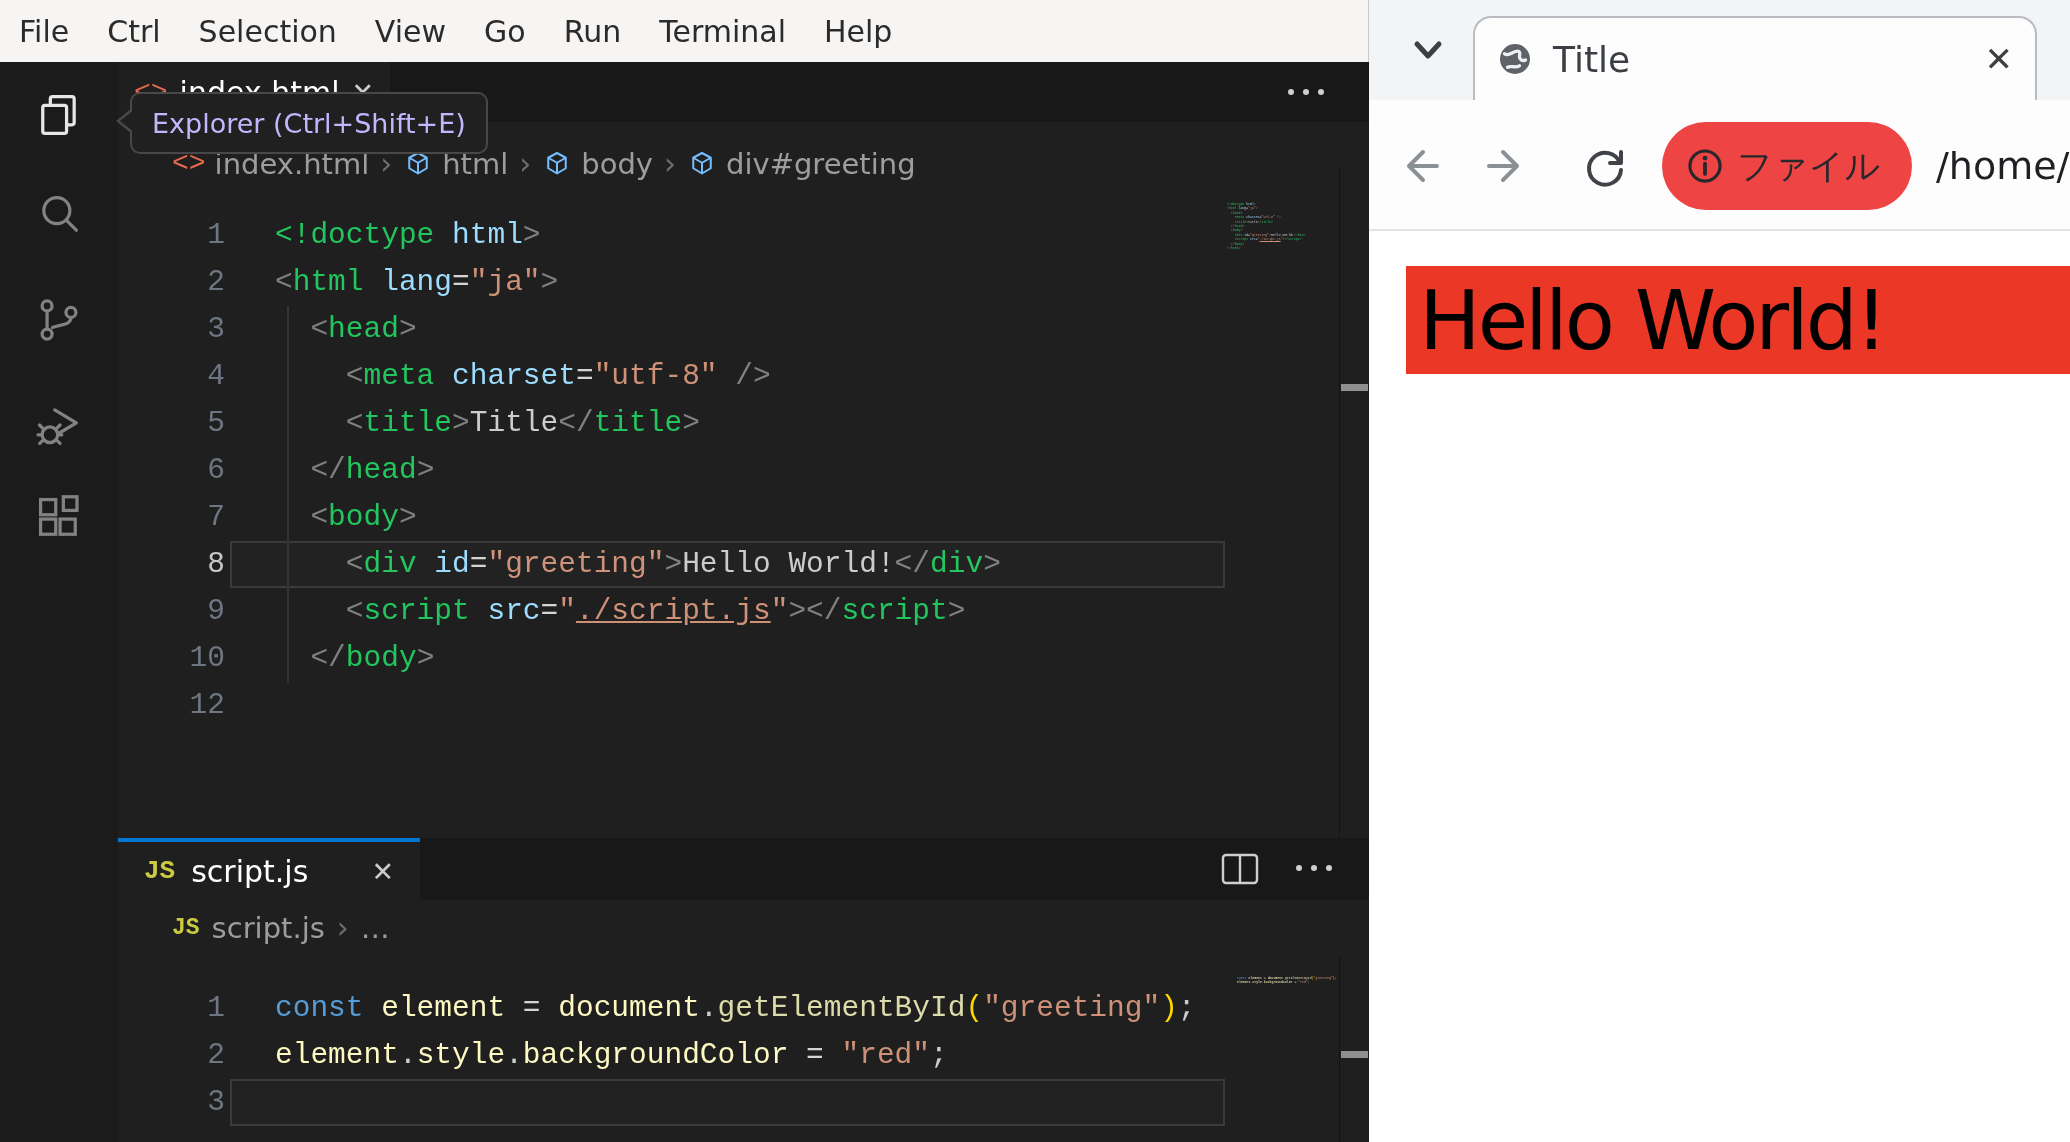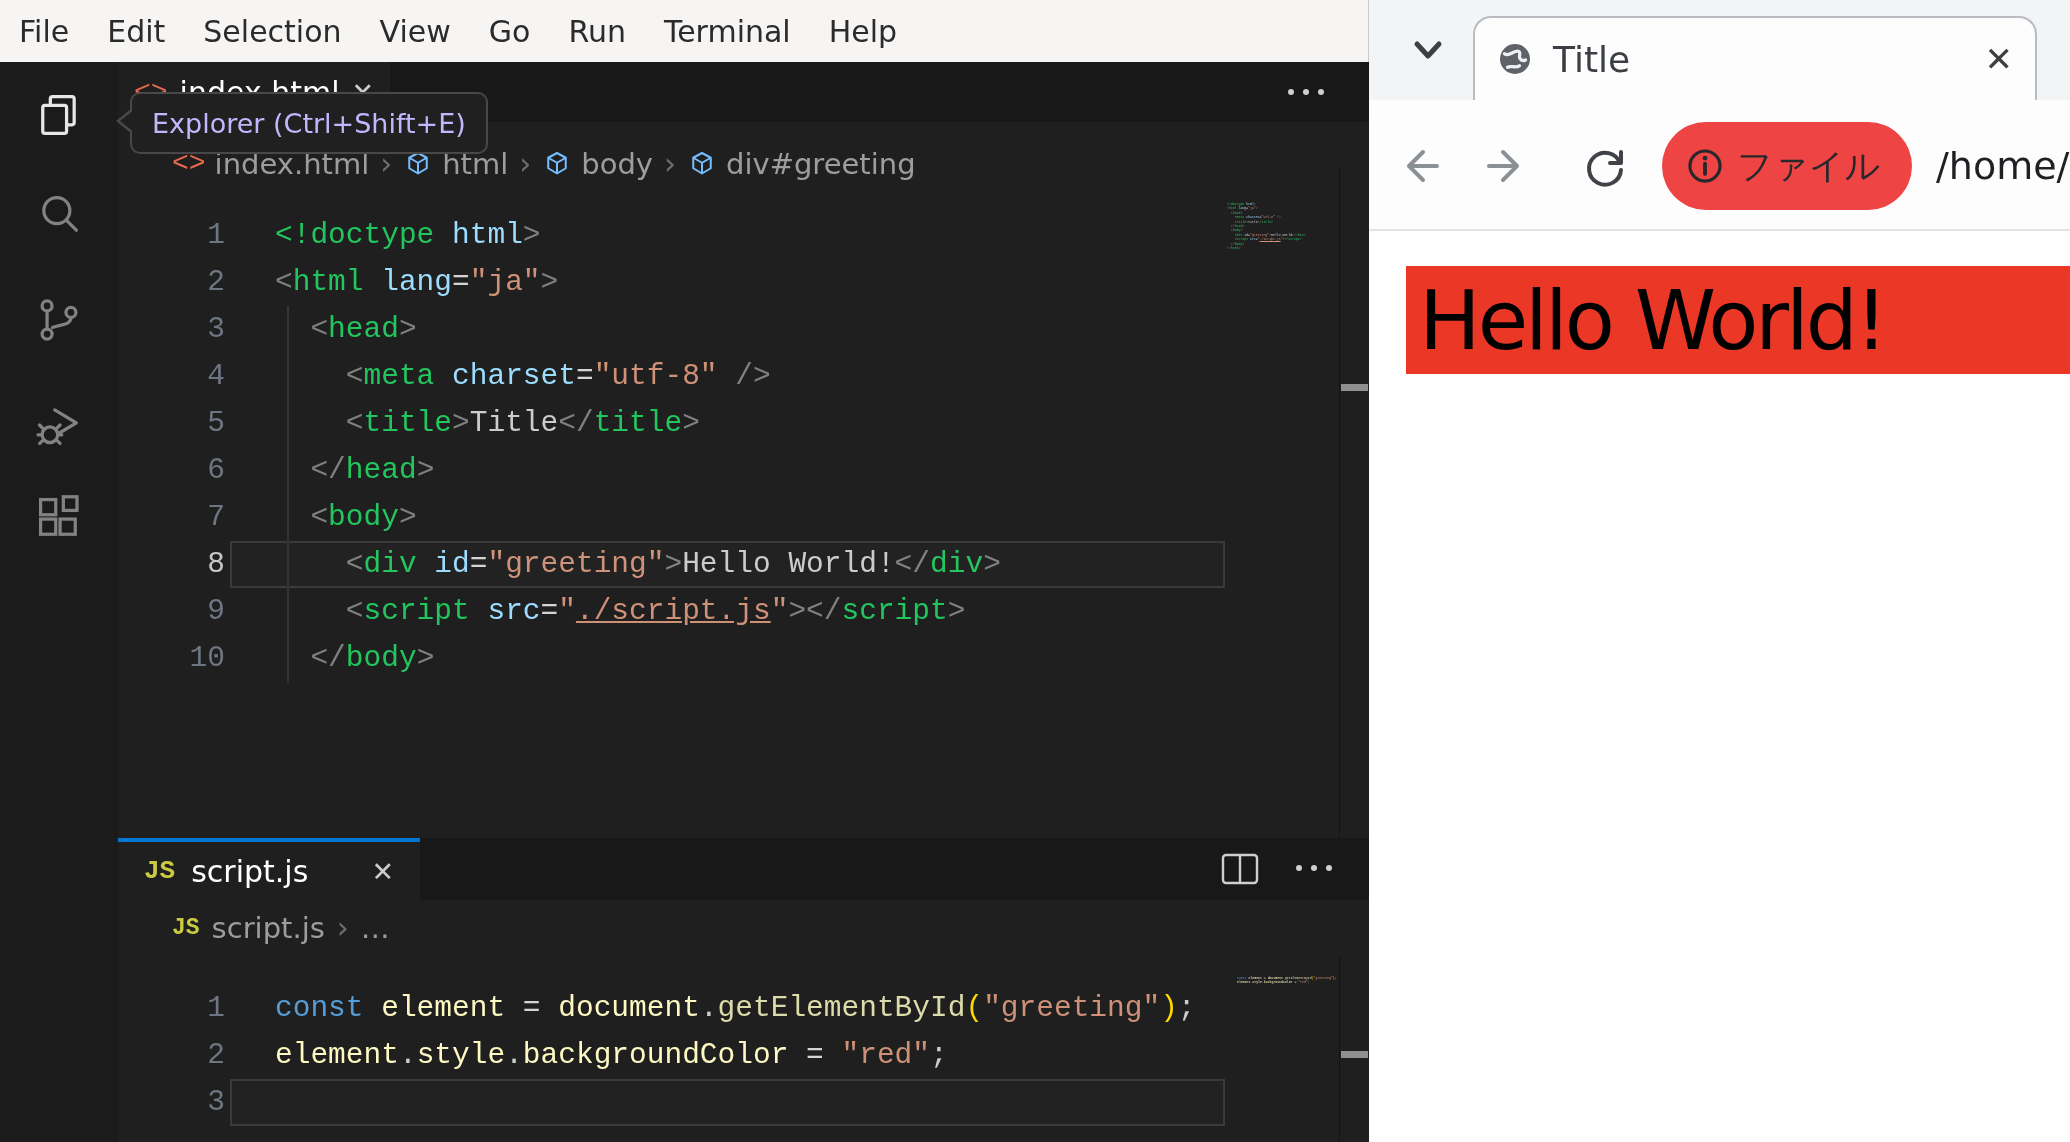--- a/index.html
+++ b/index.html
@@ -101,21 +101,21 @@
 </style>
 </head>
 <body>
 
 <div id="root">
 
   <div id="vscode">
 
     <div class="menubar" id="menubar">
         <div class="menu-item">File</div>
-        <div class="menu-item">Edit</div>
+        <div class="menu-item">Ctrl</div>
         <div class="menu-item">Selection</div>
         <div class="menu-item">View</div>
         <div class="menu-item">Go</div>
         <div class="menu-item">Run</div>
         <div class="menu-item">Terminal</div>
         <div class="menu-item">Help</div>
       </div>
 
     <div class="activitybar">
       <svg class="act-icon" style="top:27px" viewBox="0 0 24 24">
@@ -246,20 +246,24 @@
           <span class="codetext"><span class="tk-x">    </span><span class="tk-p">&lt;</span><span class="tk-t">div</span><span class="tk-x"> </span><span class="tk-a">id</span><span class="tk-o">=</span><span class="tk-s">"greeting"</span><span class="tk-p">&gt;</span><span class="tk-x">Hello World!</span><span class="tk-p">&lt;/</span><span class="tk-t">div</span><span class="tk-p">&gt;</span></span>
         </div>
         <div class="code-row">
           <span class="gutter">9</span>
           <span class="codetext"><span class="tk-x">    </span><span class="tk-p">&lt;</span><span class="tk-t">script</span><span class="tk-x"> </span><span class="tk-a">src</span><span class="tk-o">=</span><span class="tk-s">"</span><span class="tk-u">./script.js</span><span class="tk-s">"</span><span class="tk-p">&gt;&lt;/</span><span class="tk-t">script</span><span class="tk-p">&gt;</span></span>
         </div>
         <div class="code-row">
           <span class="gutter">10</span>
           <span class="codetext"><span class="tk-x">  </span><span class="tk-p">&lt;/</span><span class="tk-t">body</span><span class="tk-p">&gt;</span></span>
         </div>
+        <div class="code-row">
+          <span class="gutter">12</span>
+          <span class="codetext"></span>
+        </div>
       </div>
     <div class="guide-top"></div>
     <div class="mini mini-top" id="mini-top">
         <div><span class="tk-t">&lt;!doctype</span><span class="tk-x"> </span><span class="tk-a">html</span><span class="tk-p">&gt;</span></div>
         <div><span class="tk-p">&lt;</span><span class="tk-t">html</span><span class="tk-x"> </span><span class="tk-a">lang</span><span class="tk-o">=</span><span class="tk-s">"ja"</span><span class="tk-p">&gt;</span></div>
         <div><span class="tk-x">  </span><span class="tk-p">&lt;</span><span class="tk-t">head</span><span class="tk-p">&gt;</span></div>
         <div><span class="tk-x">    </span><span class="tk-p">&lt;</span><span class="tk-t">meta</span><span class="tk-x"> </span><span class="tk-a">charset</span><span class="tk-o">=</span><span class="tk-s">"utf-8"</span><span class="tk-x"> </span><span class="tk-p">/&gt;</span></div>
         <div><span class="tk-x">    </span><span class="tk-p">&lt;</span><span class="tk-t">title</span><span class="tk-p">&gt;</span><span class="tk-x">Title</span><span class="tk-p">&lt;/</span><span class="tk-t">title</span><span class="tk-p">&gt;</span></div>
         <div><span class="tk-x">  </span><span class="tk-p">&lt;/</span><span class="tk-t">head</span><span class="tk-p">&gt;</span></div>
         <div><span class="tk-x">  </span><span class="tk-p">&lt;</span><span class="tk-t">body</span><span class="tk-p">&gt;</span></div>

